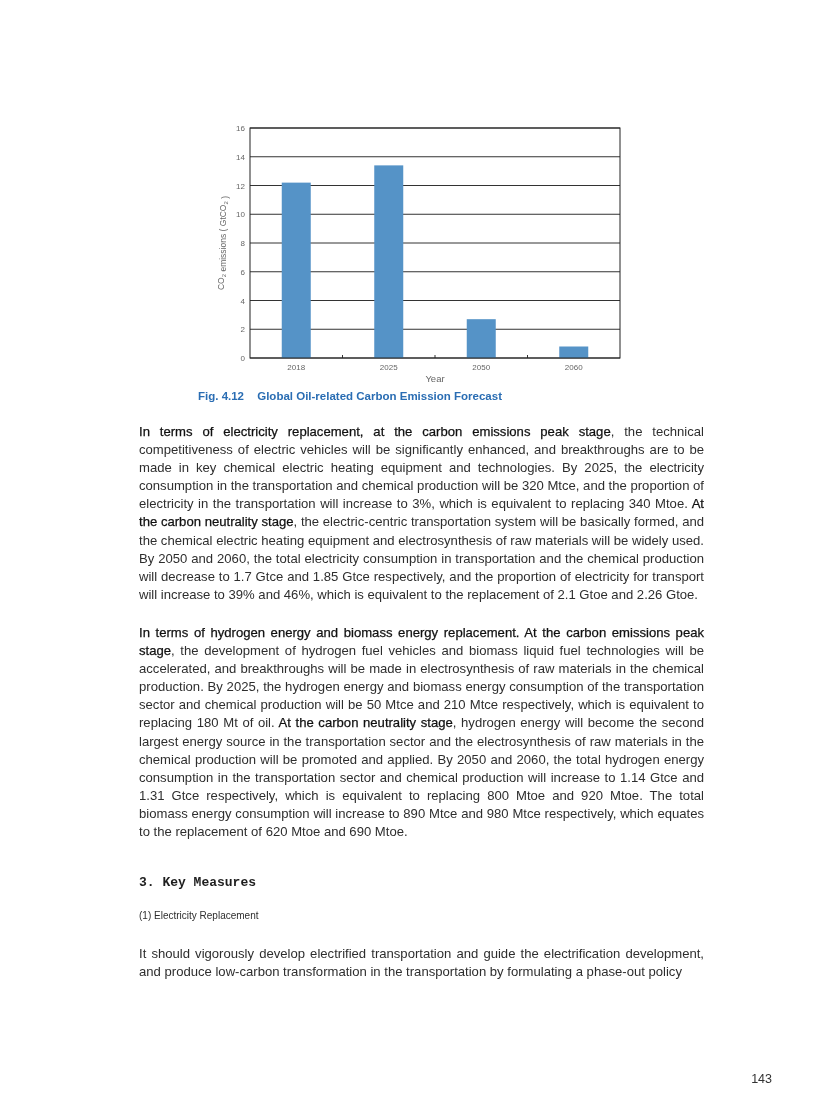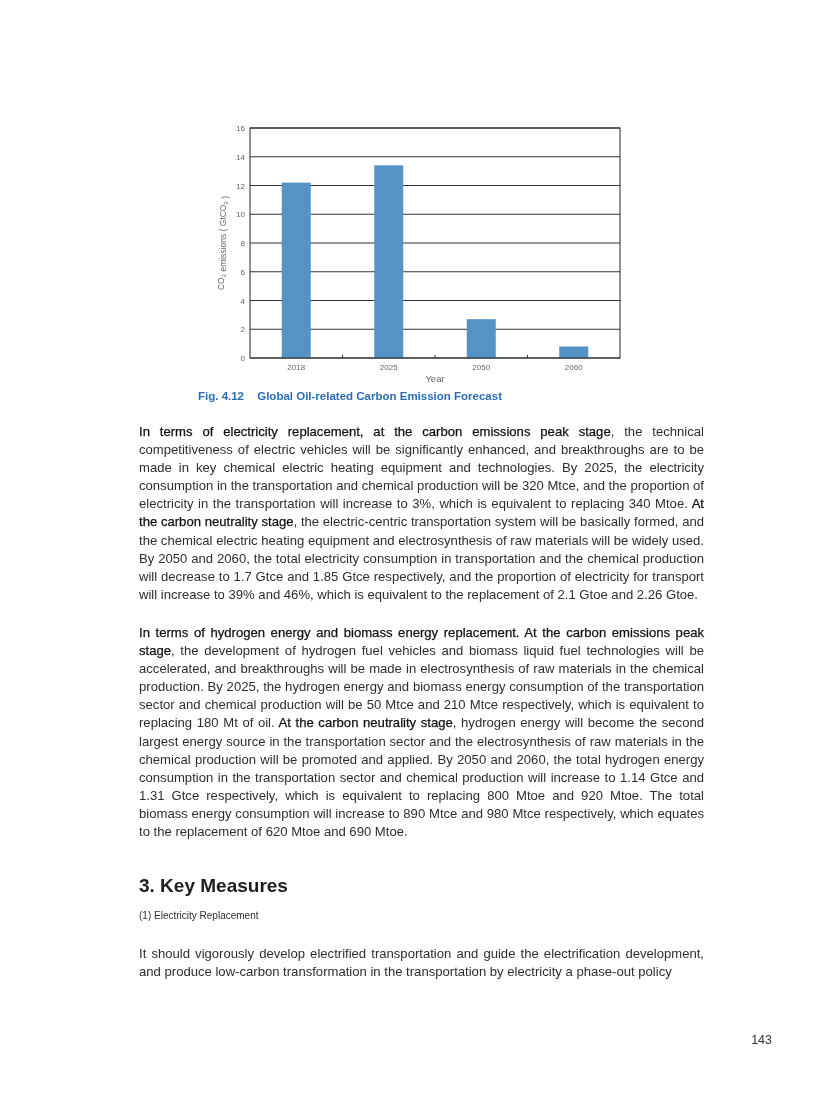--- a/index.html
+++ b/index.html
@@ -7,23 +7,23 @@
          font-family: "Liberation Sans", sans-serif; color: #2b2b2b; }
   .chart-wrap { position: absolute; left: 210px; top: 118px; width: 420px; height: 270px; }
   .chart-wrap svg { display: block; }
   .caption { position: absolute; left: 0; width: 700px; top: 390px; text-align: center;
              font-family: "Liberation Sans", sans-serif; font-weight: bold; font-size: 11.5px; color: #2a6db3; }
   .caption .num { margin-right: 10px; }
   .body-text { position: absolute; left: 139px; width: 565px; font-size: 13.1px; line-height: 18.1px;
                text-align: justify; color: #2e2e2e; }
   .body-text p { margin: 0; }
   .body-text b { font-weight: normal; color: #111; -webkit-text-stroke: 0.25px #111; }
-  .heading { position: absolute; left: 139px; font-size: 19px; font-weight: bold; color: #1e1e1e; }
+  .heading { position: absolute; left: 139px; font-size: 13px; font-weight: bold; color: #1e1e1e; font-family: Liberation Mono, monospace; }
   .subheading { position: absolute; left: 139px; font-size: 10px; color: #2e2e2e; }
-  .page-number { position: absolute; right: 44px; top: 1033px; font-size: 12.5px; color: #333; }
+  .page-number { position: absolute; right: 44px; top: 1072px; font-size: 12.5px; color: #333; }
 </style>
 </head>
 <body>
 
 <div class="chart-wrap">
   <svg id="chart-svg" width="420" height="270">
     <g id="grid-layer">
         <line x1="40" x2="410" y1="240" y2="240" stroke="#333" stroke-width="1"></line>
         <line x1="40" x2="410" y1="211.25" y2="211.25" stroke="#333" stroke-width="1"></line>
         <line x1="40" x2="410" y1="182.5" y2="182.5" stroke="#333" stroke-width="1"></line>
@@ -76,16 +76,16 @@
 </div>
 
 <div class="body-text" style="top:624px;">
   <p><b>In terms of hydrogen energy and biomass energy replacement. At the carbon emissions peak stage</b><span>, the development of hydrogen fuel vehicles and biomass liquid fuel technologies will be accelerated, and breakthroughs will be made in electrosynthesis of raw materials in the chemical production. By 2025, the hydrogen energy and biomass energy consumption of the transportation sector and chemical production will be 50 Mtce and 210 Mtce respectively, which is equivalent to replacing 180 Mt of oil. </span><b>At the carbon neutrality stage</b><span>, hydrogen energy will become the second largest energy source in the transportation sector and the electrosynthesis of raw materials in the chemical production will be promoted and applied. By 2050 and 2060, the total hydrogen energy consumption in the transportation sector and chemical production will increase to 1.14 Gtce and 1.31 Gtce respectively, which is equivalent to replacing 800 Mtoe and 920 Mtoe. The total biomass energy consumption will increase to 890 Mtce and 980 Mtce respectively, which equates to the replacement of 620 Mtoe and 690 Mtoe.</span></p>
 </div>
 
 <div class="heading" style="top:875px;">3. Key Measures</div>
 <div class="subheading" style="top:910px;">(1) Electricity Replacement</div>
 
 <div class="body-text" style="top:945px;">
-  <p>It should vigorously develop electrified transportation and guide the electrification development, and produce low-carbon transformation in the transportation by electricity a phase-out policy</p>
+  <p>It should vigorously develop electrified transportation and guide the electrification development, and produce low-carbon transformation in the transportation by formulating a phase-out policy</p>
 </div>
 
 <div class="page-number">143</div>
 
 </body></html>

